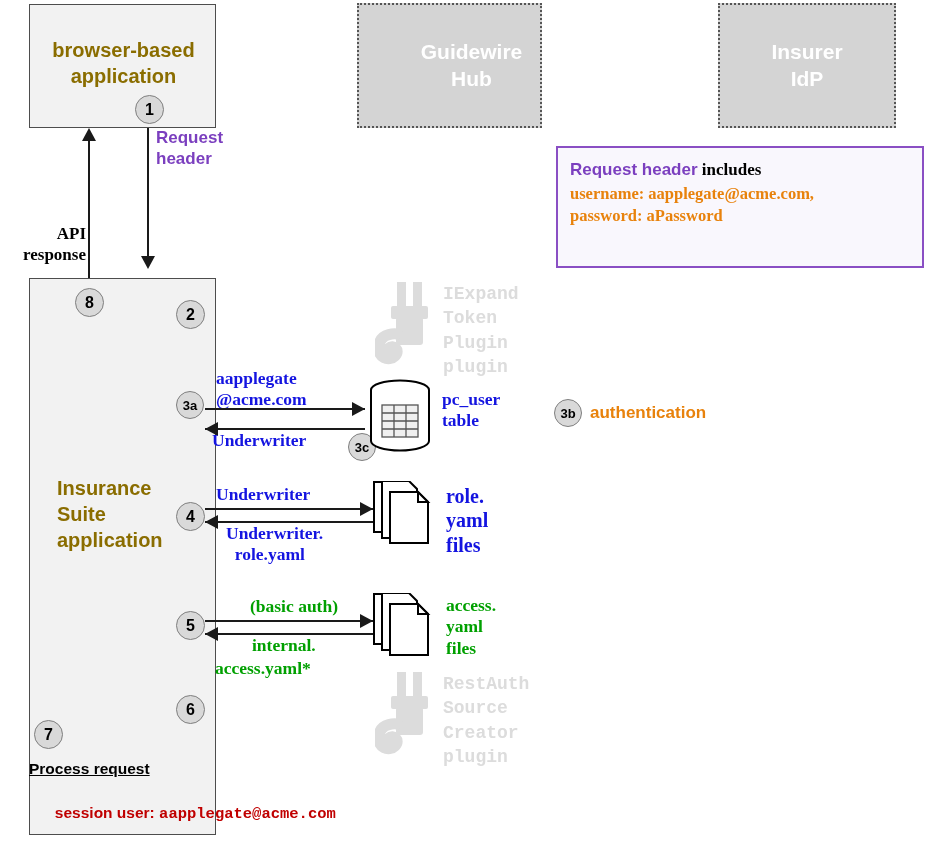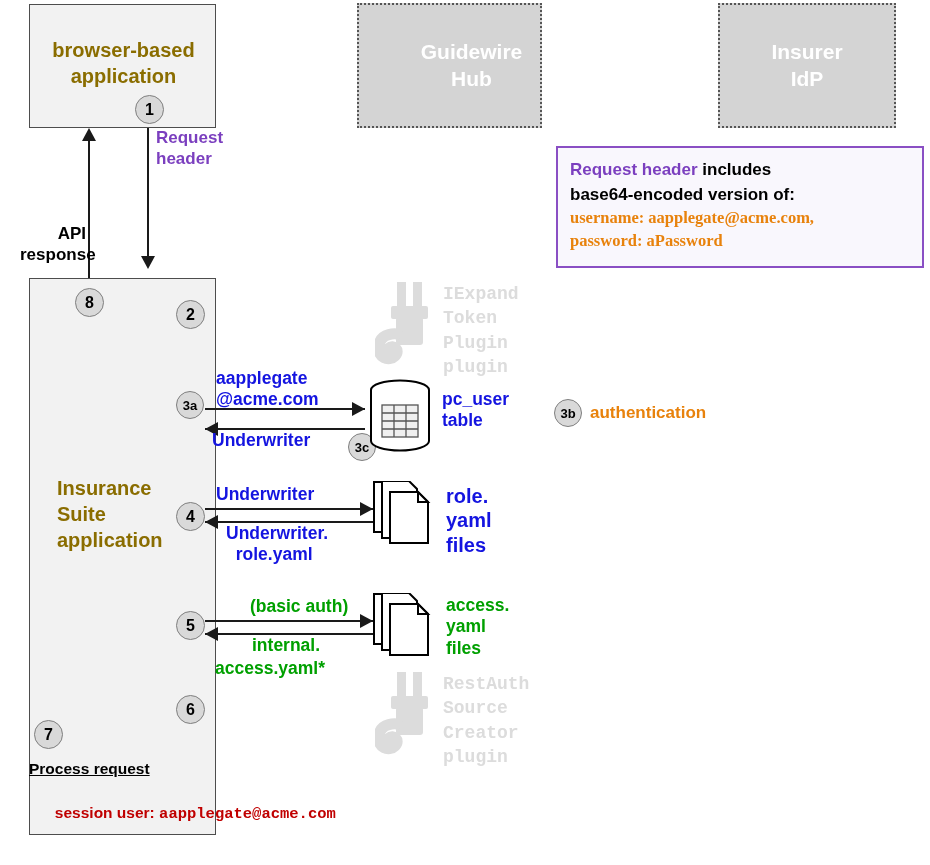--- a/index.html
+++ b/index.html
@@ -60,33 +60,33 @@
     justify-content: center;
     color: #000000;
     font-weight: bold;
     box-sizing: border-box;
   }
   .circle.big { width: 29px; height: 29px; font-size: 16px; }
   .circle.small { width: 28px; height: 28px; font-size: 13px; }
 
   
   .mono {
-    font-family: Liberation Sans, sans-serif;
+    font-family: Liberation Serif, serif;
     font-weight: bold;
   }
   .sans-b {
     font-family: "Liberation Sans", sans-serif;
     font-weight: bold;
   }
   .t-purple { color: #7b3fbf; }
   .t-blue   { color: #1414e0; }
   .t-green  { color: #00a000; }
   .t-orange { color: #e8820c; }
   .t-red    { color: #c00000; }
-  .t-black  { color: #000000; }
+  .t-black  { color: #000000; font-family: Liberation Serif, serif; }
 
   .lbl { position: absolute; line-height: 1.22; white-space: pre; }
 
   
   .vline { position: absolute; background: #1a1a1a; width: 1.6px; }
   .hline { position: absolute; background: #1a1a1a; height: 1.6px; }
   .arrow-up, .arrow-down, .arrow-left, .arrow-right {
     position: absolute; width: 0; height: 0;
   }
   .arrow-up {
@@ -178,21 +178,20 @@
     <div class="dlabel">
       <div>Insurer</div>
       <div>IdP</div>
     </div>
   </div>
 
   <div id="request-header-box" class="abs" style="left:556px; top:146px; width:368px; height:122px;">
     <div class="line1">
       <span class="t-purple">Request header</span><span class="t-black"> includes</span>
     </div>
-    <div class="line1 t-black">base64-encoded version of:</div>
     <div class="cred">username: aapplegate@acme.com,</div>
     <div class="cred">password: aPassword</div>
   </div>
 
   <div class="vline" style="left:147px; top:128px; height:128px;"></div>
   <div class="arrow-down" style="left:141px; top:256px;"></div>
   <div class="lbl sans-b t-purple" style="left:156px; top:128px; font-size:17px;"><span>Request
 header</span></div>
 
   <div class="vline" style="left:88px; top:141px; height:137px;"></div>

